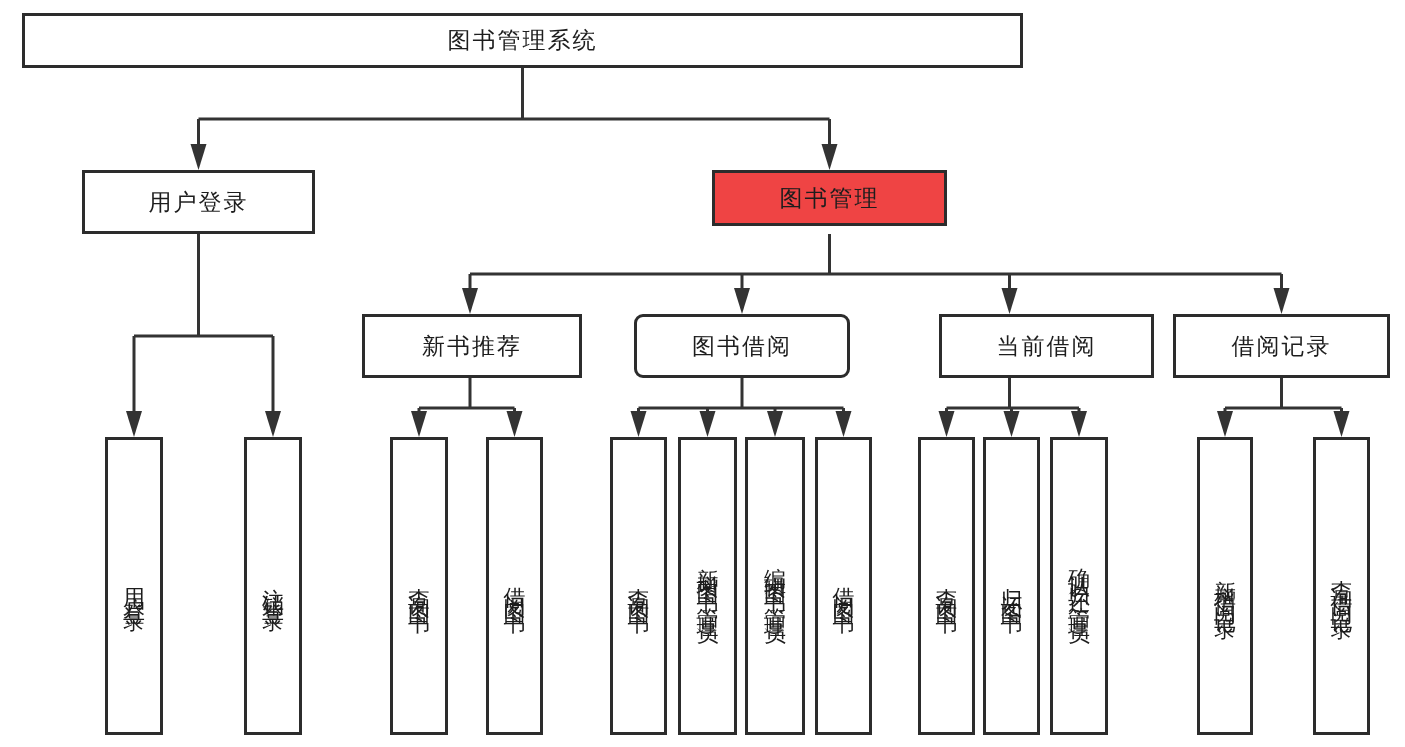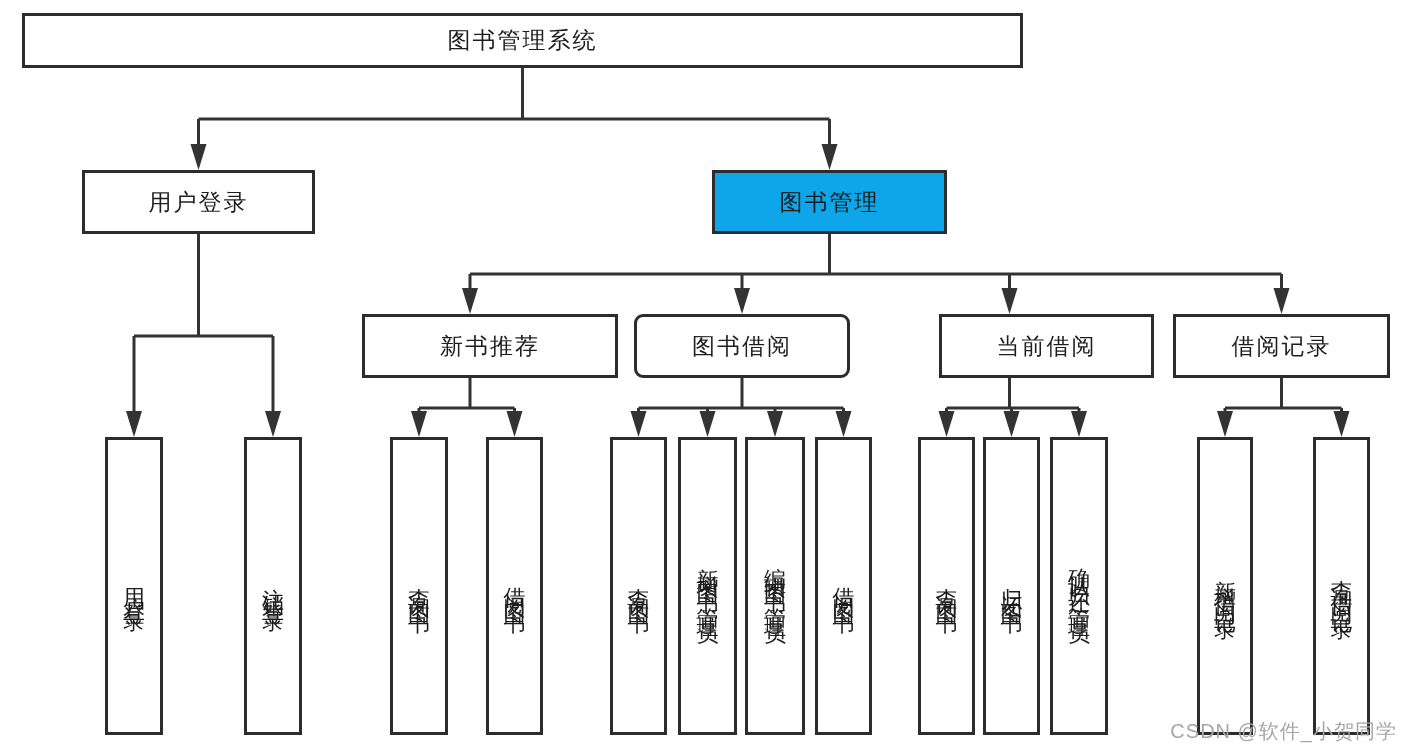--- a/index.html
+++ b/index.html
@@ -102,33 +102,32 @@
       <line x1="1281.5" y1="378" x2="1281.5" y2="408" stroke="#333333" stroke-width="3"></line>
       <line x1="1225" y1="408" x2="1341.5" y2="408" stroke="#333333" stroke-width="3"></line>
       <line x1="1225" y1="408" x2="1225" y2="413" stroke="#333333" stroke-width="3"></line>
       <polygon points="1217,411 1233,411 1225,437" fill="#333333"></polygon>
       <line x1="1341.5" y1="408" x2="1341.5" y2="413" stroke="#333333" stroke-width="3"></line>
       <polygon points="1333.5,411 1349.5,411 1341.5,437" fill="#333333"></polygon>
     </svg>
   <div id="nodes-layer">
       <div class="node h" style="left: 22px; top: 13px; width: 1001px; height: 55px; border-color: rgb(44, 44, 44); background: rgb(255, 255, 255); color: rgb(29, 29, 29);">图书管理系统</div>
       <div class="node h" style="left: 82px; top: 170px; width: 233px; height: 64px; border-color: rgb(44, 44, 44); background: rgb(255, 255, 255); color: rgb(29, 29, 29);">用户登录</div>
-      <div class="node h" style="left: 712px; top: 170px; width: 235px; height: 64px; border-color: rgb(44, 44, 44); background: #0ea5e9; color: rgb(29, 29, 29);">图书管理</div>
-      <div class="node h" style="left: 362px; top: 314px; width: 256px; height: 64px; border-color: rgb(44, 44, 44); background: rgb(255, 255, 255); color: rgb(29, 29, 29);">新书推荐</div>
+      <div class="node h" style="left: 712px; top: 170px; width: 235px; height: 56px; border-color: rgb(44, 44, 44); background: #ef4444; color: rgb(29, 29, 29);">图书管理</div>
+      <div class="node h" style="left: 362px; top: 314px; width: 220px; height: 64px; border-color: rgb(44, 44, 44); background: rgb(255, 255, 255); color: rgb(29, 29, 29);">新书推荐</div>
       <div class="node h" style="left: 634px; top: 314px; width: 216px; height: 64px; border-color: rgb(44, 44, 44); background: rgb(255, 255, 255); color: rgb(29, 29, 29); border-radius: 9px;">图书借阅</div>
       <div class="node h" style="left: 902px; top: 314px; width: 215px; height: 64px; border-color: rgb(44, 44, 44); background: rgb(255, 255, 255); color: rgb(29, 29, 29); margin-left: 37px;">当前借阅</div>
       <div class="node h" style="left: 1173px; top: 314px; width: 217px; height: 64px; border-color: rgb(44, 44, 44); background: rgb(255, 255, 255); color: rgb(29, 29, 29);">借阅记录</div>
       <div class="node v" style="left: 105px; top: 437px; width: 58px; height: 298px; border-color: rgb(44, 44, 44); background: rgb(255, 255, 255); color: rgb(29, 29, 29);">用户登录</div>
       <div class="node v" style="left: 244px; top: 437px; width: 58px; height: 298px; border-color: rgb(44, 44, 44); background: rgb(255, 255, 255); color: rgb(29, 29, 29);">注销登录</div>
       <div class="node v" style="left: 390px; top: 437px; width: 58px; height: 298px; border-color: rgb(44, 44, 44); background: rgb(255, 255, 255); color: rgb(29, 29, 29);">查询图书</div>
       <div class="node v" style="left: 486px; top: 437px; width: 57px; height: 298px; border-color: rgb(44, 44, 44); background: rgb(255, 255, 255); color: rgb(29, 29, 29);">借阅图书</div>
       <div class="node v" style="left: 610px; top: 437px; width: 57px; height: 298px; border-color: rgb(44, 44, 44); background: rgb(255, 255, 255); color: rgb(29, 29, 29);">查询图书</div>
       <div class="node v" style="left: 678px; top: 437px; width: 59px; height: 298px; border-color: rgb(44, 44, 44); background: rgb(255, 255, 255); color: rgb(29, 29, 29);">新增图书（管理员）</div>
       <div class="node v" style="left: 745px; top: 437px; width: 60px; height: 298px; border-color: rgb(44, 44, 44); background: rgb(255, 255, 255); color: rgb(29, 29, 29);">编辑图书（管理员）</div>
       <div class="node v" style="left: 815px; top: 437px; width: 57px; height: 298px; border-color: rgb(44, 44, 44); background: rgb(255, 255, 255); color: rgb(29, 29, 29);">借阅图书</div>
       <div class="node v" style="left: 918px; top: 437px; width: 57px; height: 298px; border-color: rgb(44, 44, 44); background: rgb(255, 255, 255); color: rgb(29, 29, 29);">查询图书</div>
       <div class="node v" style="left: 983px; top: 437px; width: 57px; height: 298px; border-color: rgb(44, 44, 44); background: rgb(255, 255, 255); color: rgb(29, 29, 29);">归还图书</div>
       <div class="node v" style="left: 1050px; top: 437px; width: 58px; height: 298px; border-color: rgb(44, 44, 44); background: rgb(255, 255, 255); color: rgb(29, 29, 29);">确认归还（管理员）</div>
       <div class="node v" style="left: 1197px; top: 437px; width: 56px; height: 298px; border-color: rgb(44, 44, 44); background: rgb(255, 255, 255); color: rgb(29, 29, 29);">新增借阅记录</div>
       <div class="node v" style="left: 1313px; top: 437px; width: 57px; height: 298px; border-color: rgb(44, 44, 44); background: rgb(255, 255, 255); color: rgb(29, 29, 29);">查询借阅记录</div>
     </div>
-  <div class="watermark" style="color: rgb(166, 166, 166);">CSDN @软件_小贺同学</div>
 </div>
 
 </body></html>

